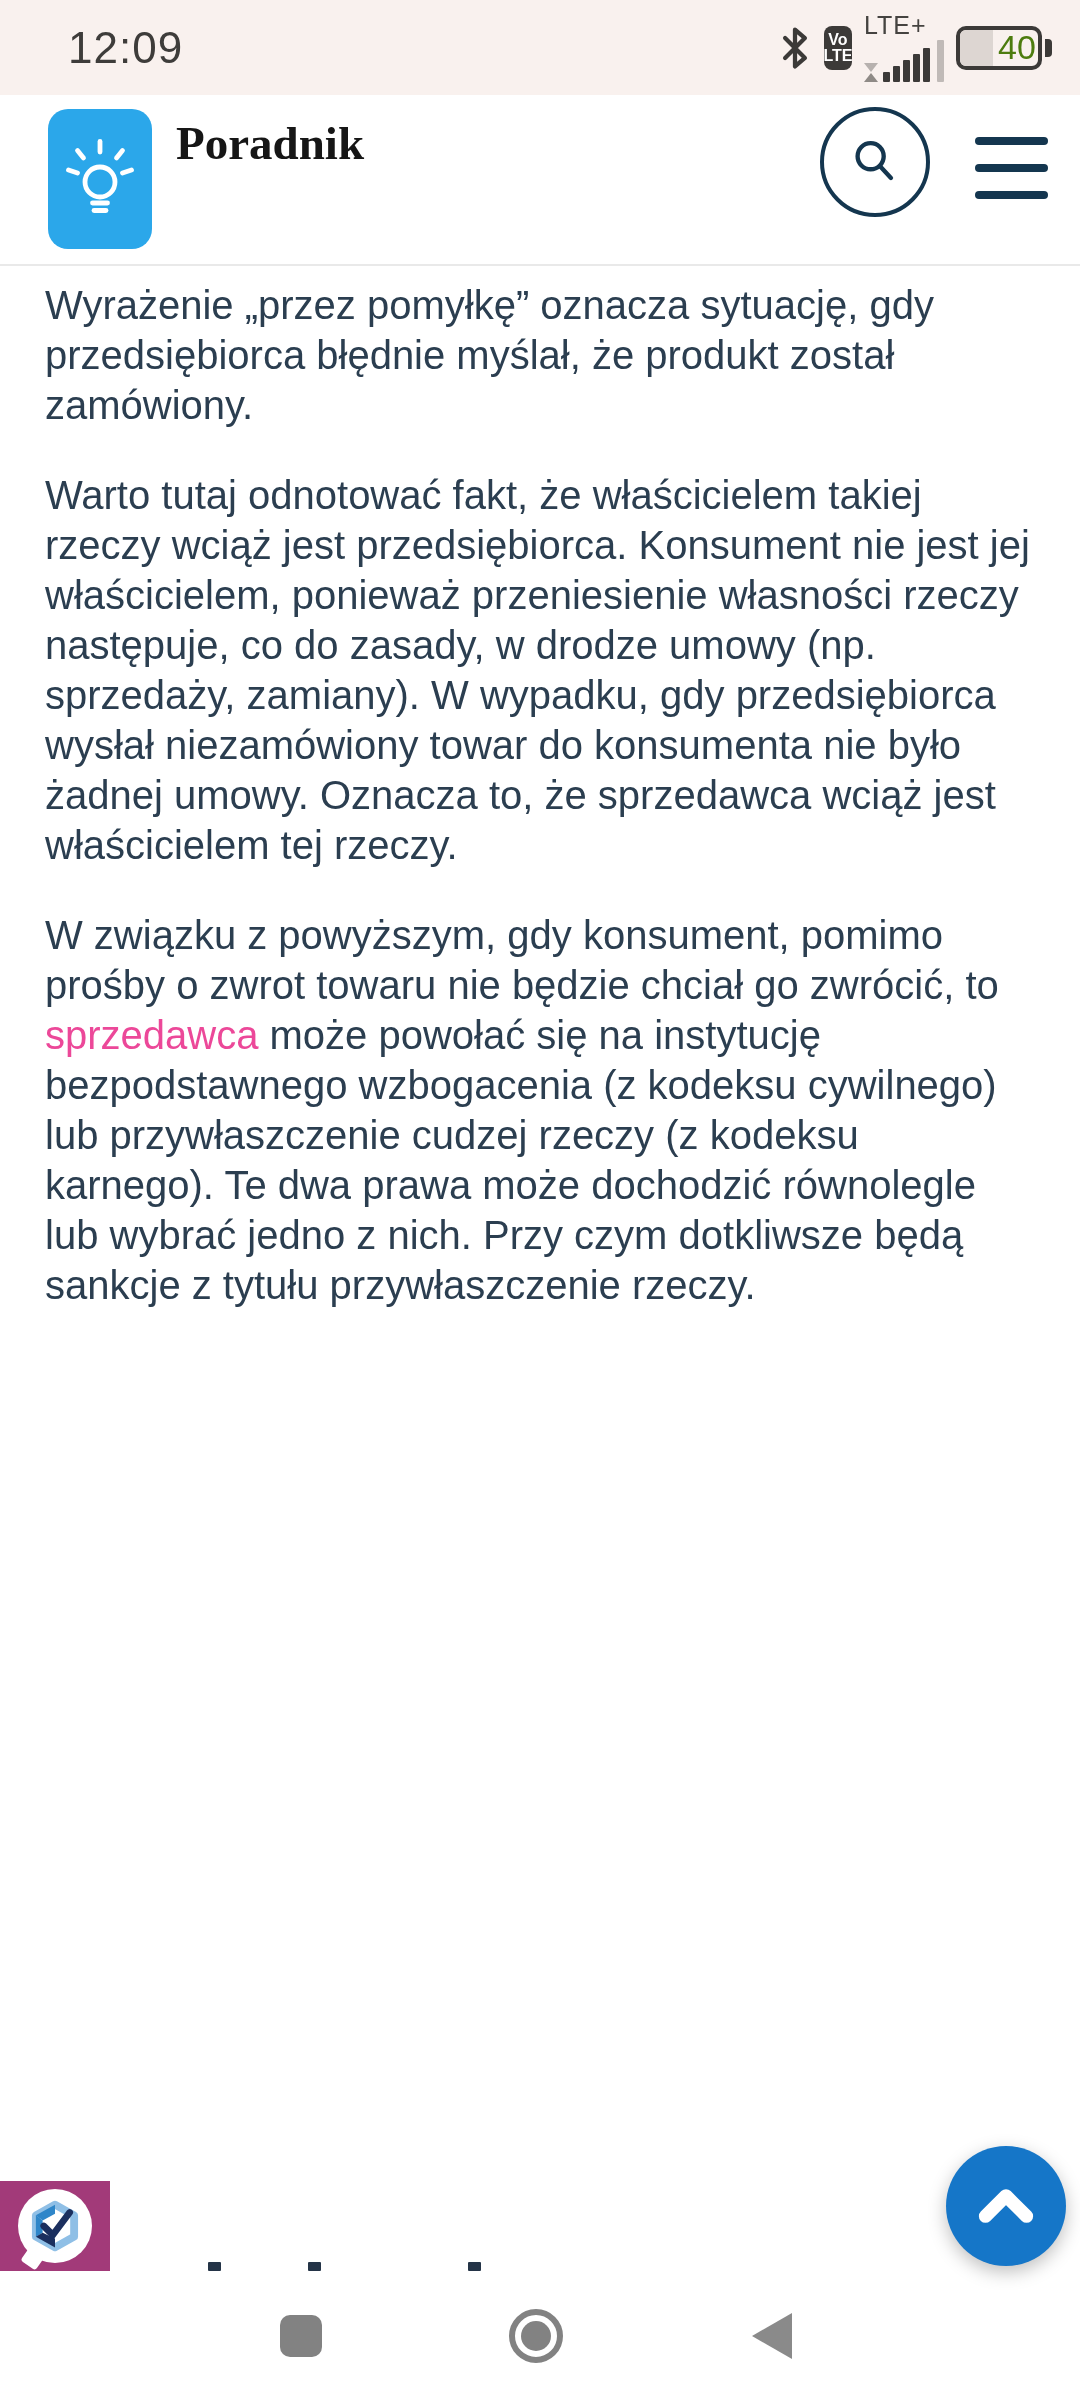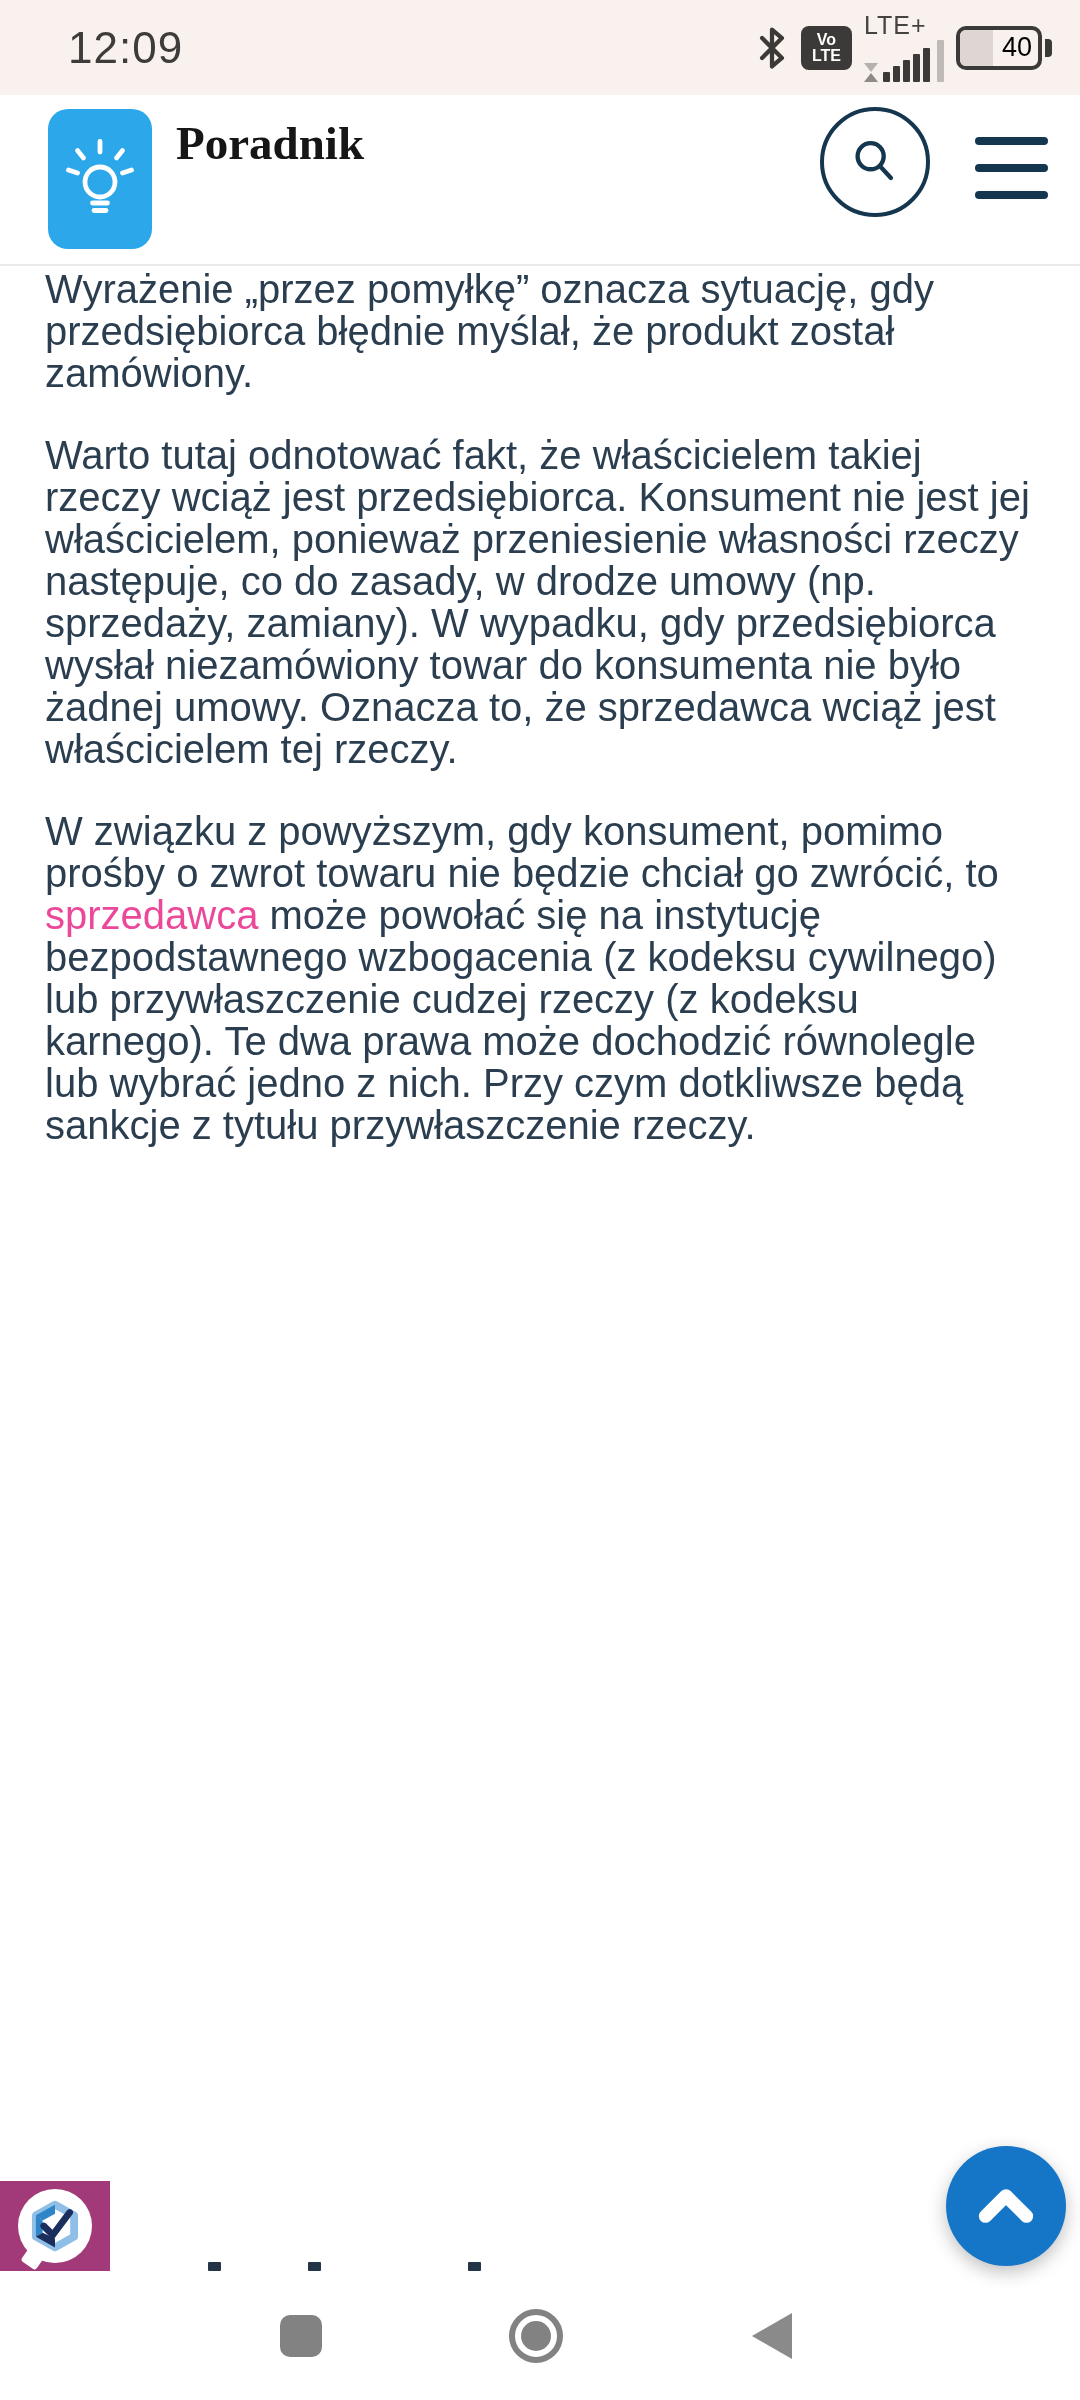--- a/index.html
+++ b/index.html
@@ -10,39 +10,39 @@
   
   .status-bar{
     position:absolute;top:0;left:0;width:1080px;height:95px;
     background:#f9f1ee;display:flex;align-items:center;justify-content:space-between;
     box-sizing:border-box;padding:0 28px 0 68px;
   }
   .status-time{font-size:44px;color:#3e3c3a;letter-spacing:1px;}
   .status-right{display:flex;align-items:center;gap:12px;height:60px;}
   .volte-badge{
     background:#3c3a38;color:#ffffff;border-radius:8px;
-    width:51px;height:44px;display:flex;flex-direction:column;
+    width:28px;height:44px;display:flex;flex-direction:column;
     align-items:center;justify-content:center;line-height:1;
   }
   .volte-badge span{font-size:16px;font-weight:bold;}
   .net-block{display:flex;flex-direction:column;align-items:flex-start;line-height:1;}
   .net-label{font-size:25px;color:#454340;letter-spacing:1px;}
   .sig-row{display:flex;align-items:flex-end;gap:3px;margin-top:2px;}
   .sig-arrows{display:flex;flex-direction:column;margin-right:2px;}
   .arr{width:0;height:0;border-left:7px solid transparent;border-right:7px solid transparent;}
   .arr-down{border-top:9px solid #b7b1ae;margin-bottom:1px;}
   .arr-up{border-bottom:9px solid #8f8a86;}
   .bar{width:7px;background:#3c3a38;border-radius:1px;}
   .bar-ghost{background:#c0bab7;}
   .battery{
     position:relative;width:86px;height:44px;border:4px solid #3c3a38;border-radius:10px;
     box-sizing:border-box;display:flex;align-items:center;justify-content:center;overflow:hidden;
   }
   .battery-fill{position:absolute;left:0;top:0;bottom:0;width:42%;background:#ddd6d2;}
-  .battery-num{position:relative;font-size:27px;color:#000000;margin-left:36px;}
+  .battery-num{position:relative;font-size:34px;color:#4d7c0f;margin-left:36px;}
   .battery-nub{width:7px;height:18px;background:#3c3a38;border-radius:0 4px 4px 0;margin-left:3px;}
   
   .header{
     position:absolute;top:95px;left:0;width:1080px;height:189px;background:#ffffff;
   }
   .logo{
     position:absolute;left:48px;top:14px;width:104px;height:140px;
     background:#2ba7ea;border-radius:20px;display:flex;align-items:center;justify-content:center;
   }
   .site-title{
@@ -55,22 +55,22 @@
     border:4px solid #14364f;box-sizing:border-box;
     display:flex;align-items:center;justify-content:center;background:#ffffff;
   }
   .menu-btn{position:absolute;left:975px;top:42px;width:73px;height:62px;
     display:flex;flex-direction:column;justify-content:space-between;}
   .menu-bar{height:8px;background:#14364f;border-radius:4px;}
   .header-divider{position:absolute;top:264px;left:0;width:1080px;height:2px;background:#e9e9e9;}
   
   .article{
     position:absolute;top:266px;left:0;width:1080px;
-    padding:2px 45px 0 45px;box-sizing:border-box;
-    color:#2b3e50;font-size:40px;line-height:42px;
+    padding:14px 45px 0 45px;box-sizing:border-box;
+    color:#2b3e50;font-size:40px;line-height:50px;
   }
   .article p{margin:0 0 40px 0;}
   .inline-link{color:#ec4899;cursor:pointer;text-align:center;}
   
   .clip-mark{position:absolute;background:#243447;width:13px;height:9px;border-radius:1px;}
   
   .chat-badge{
     position:absolute;left:0;top:2181px;width:110px;height:90px;background:#a23a79;overflow:visible;
   }
   .chat-bubble{

